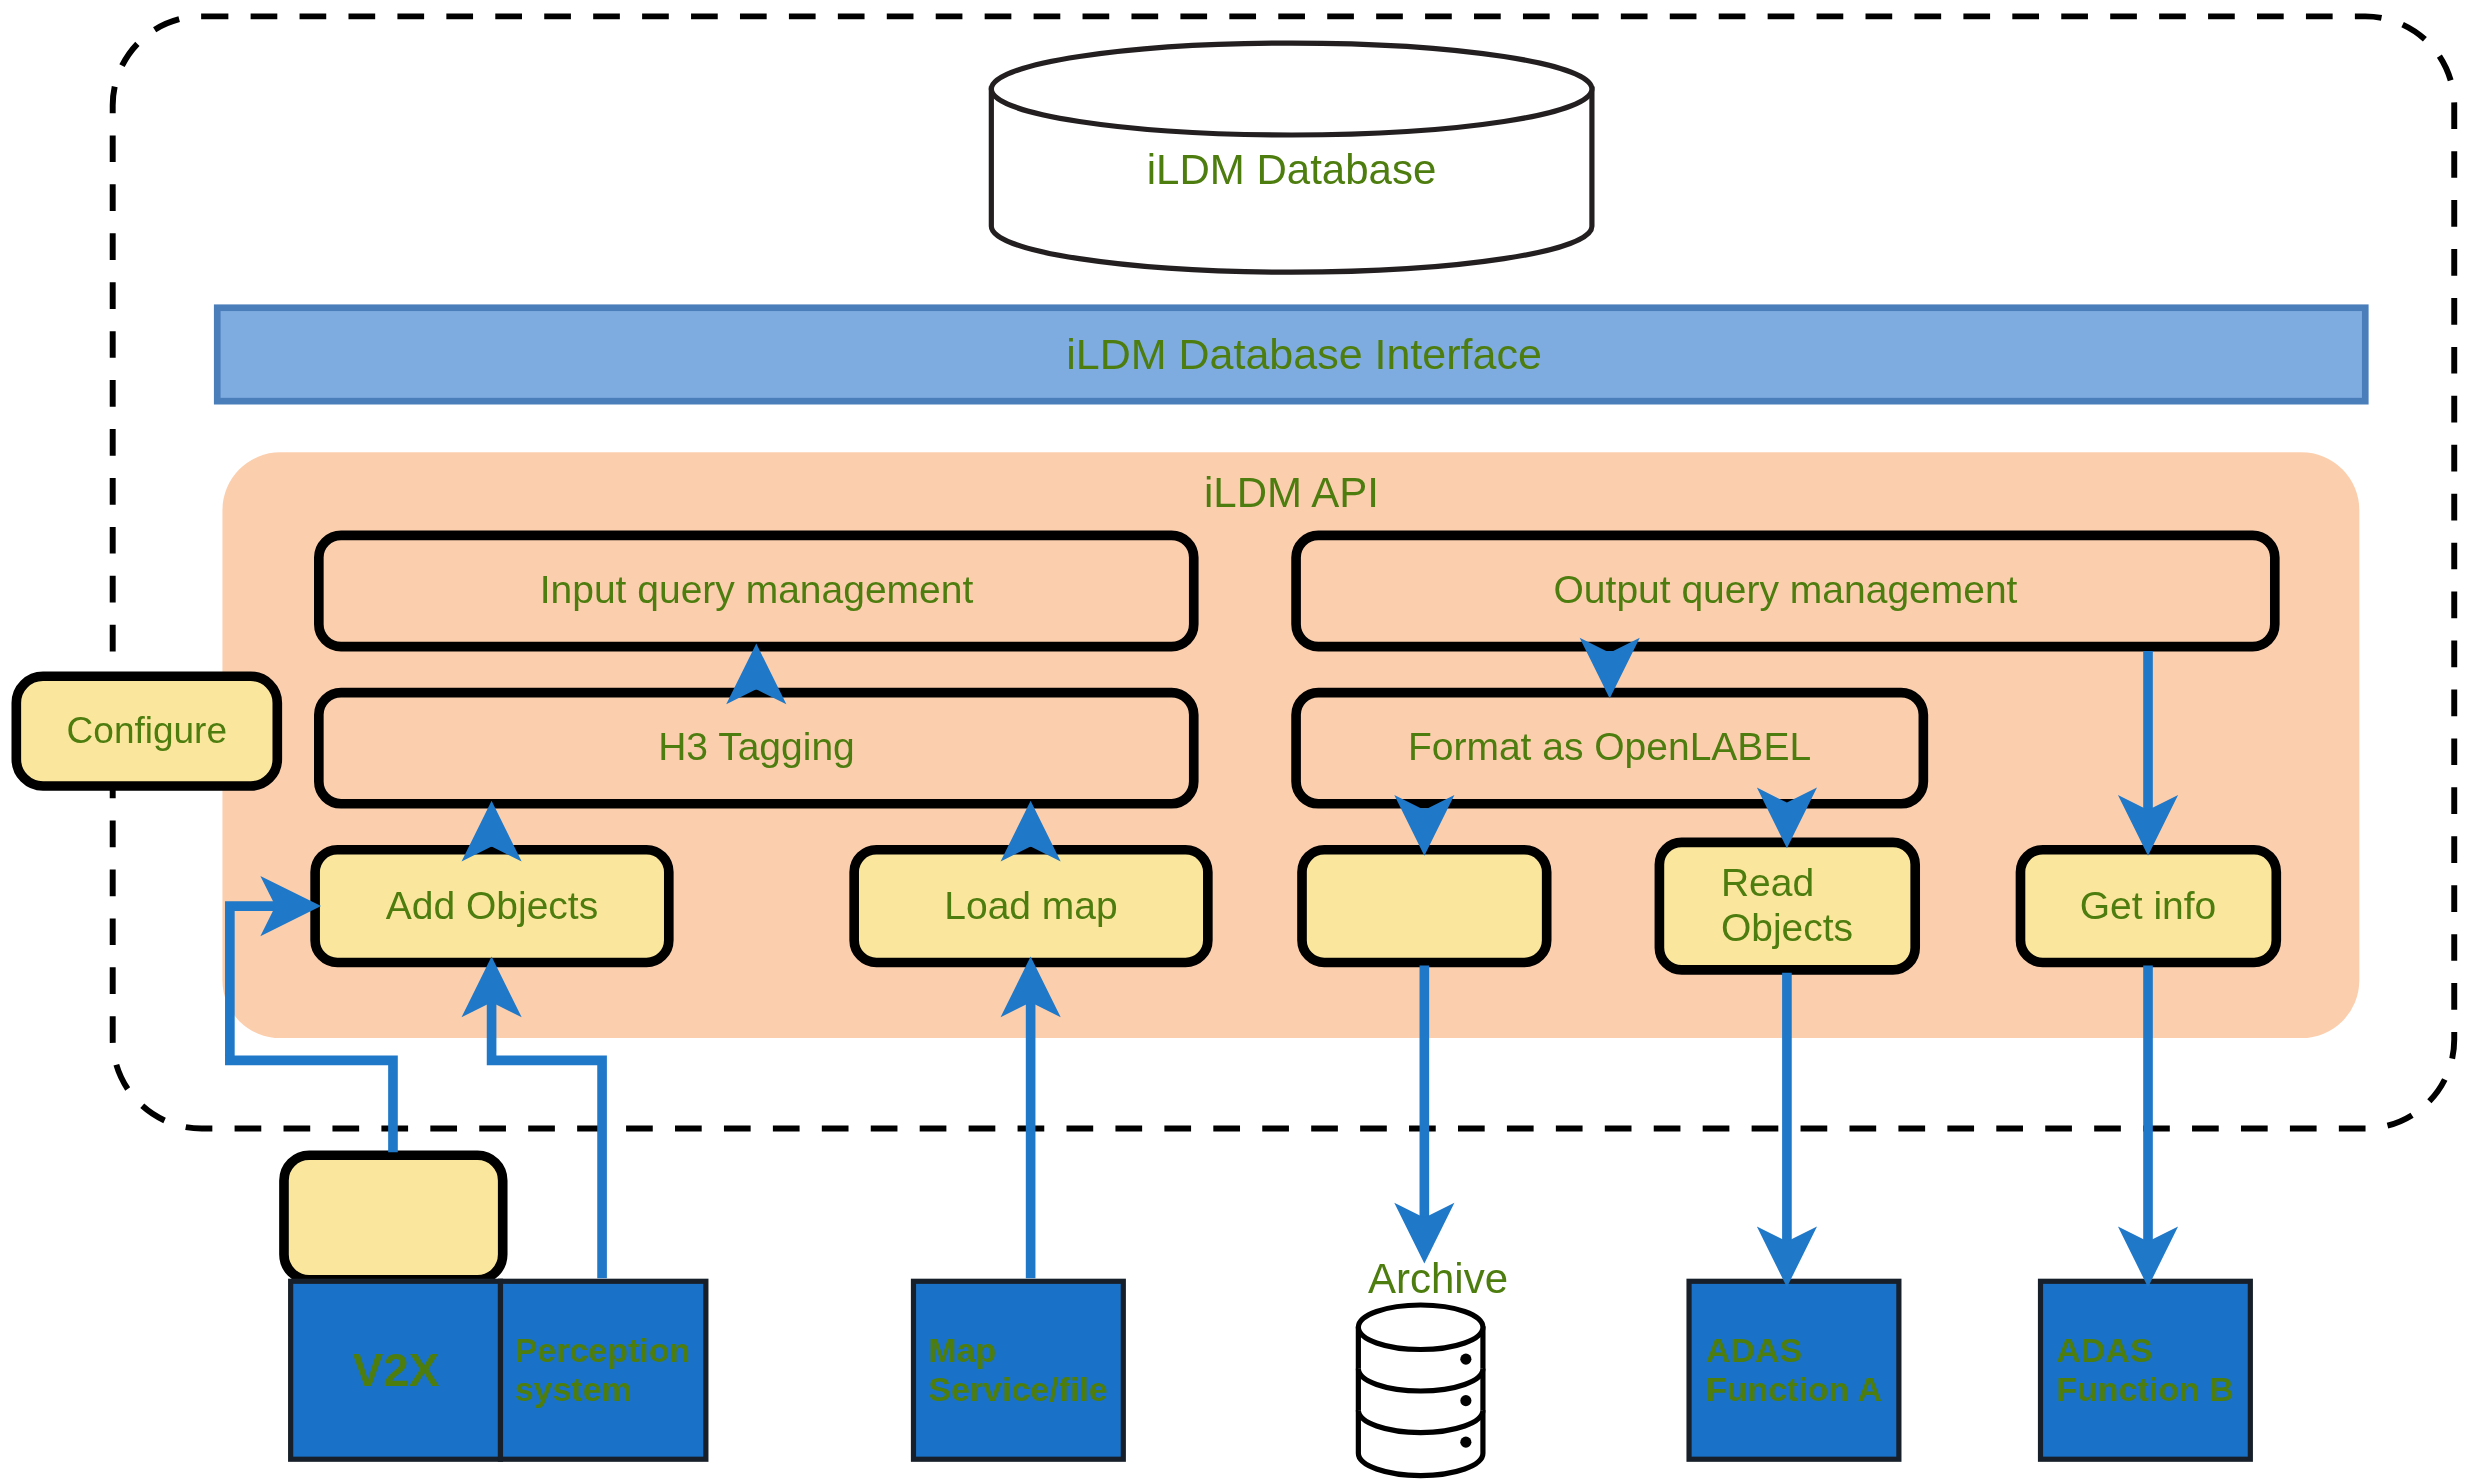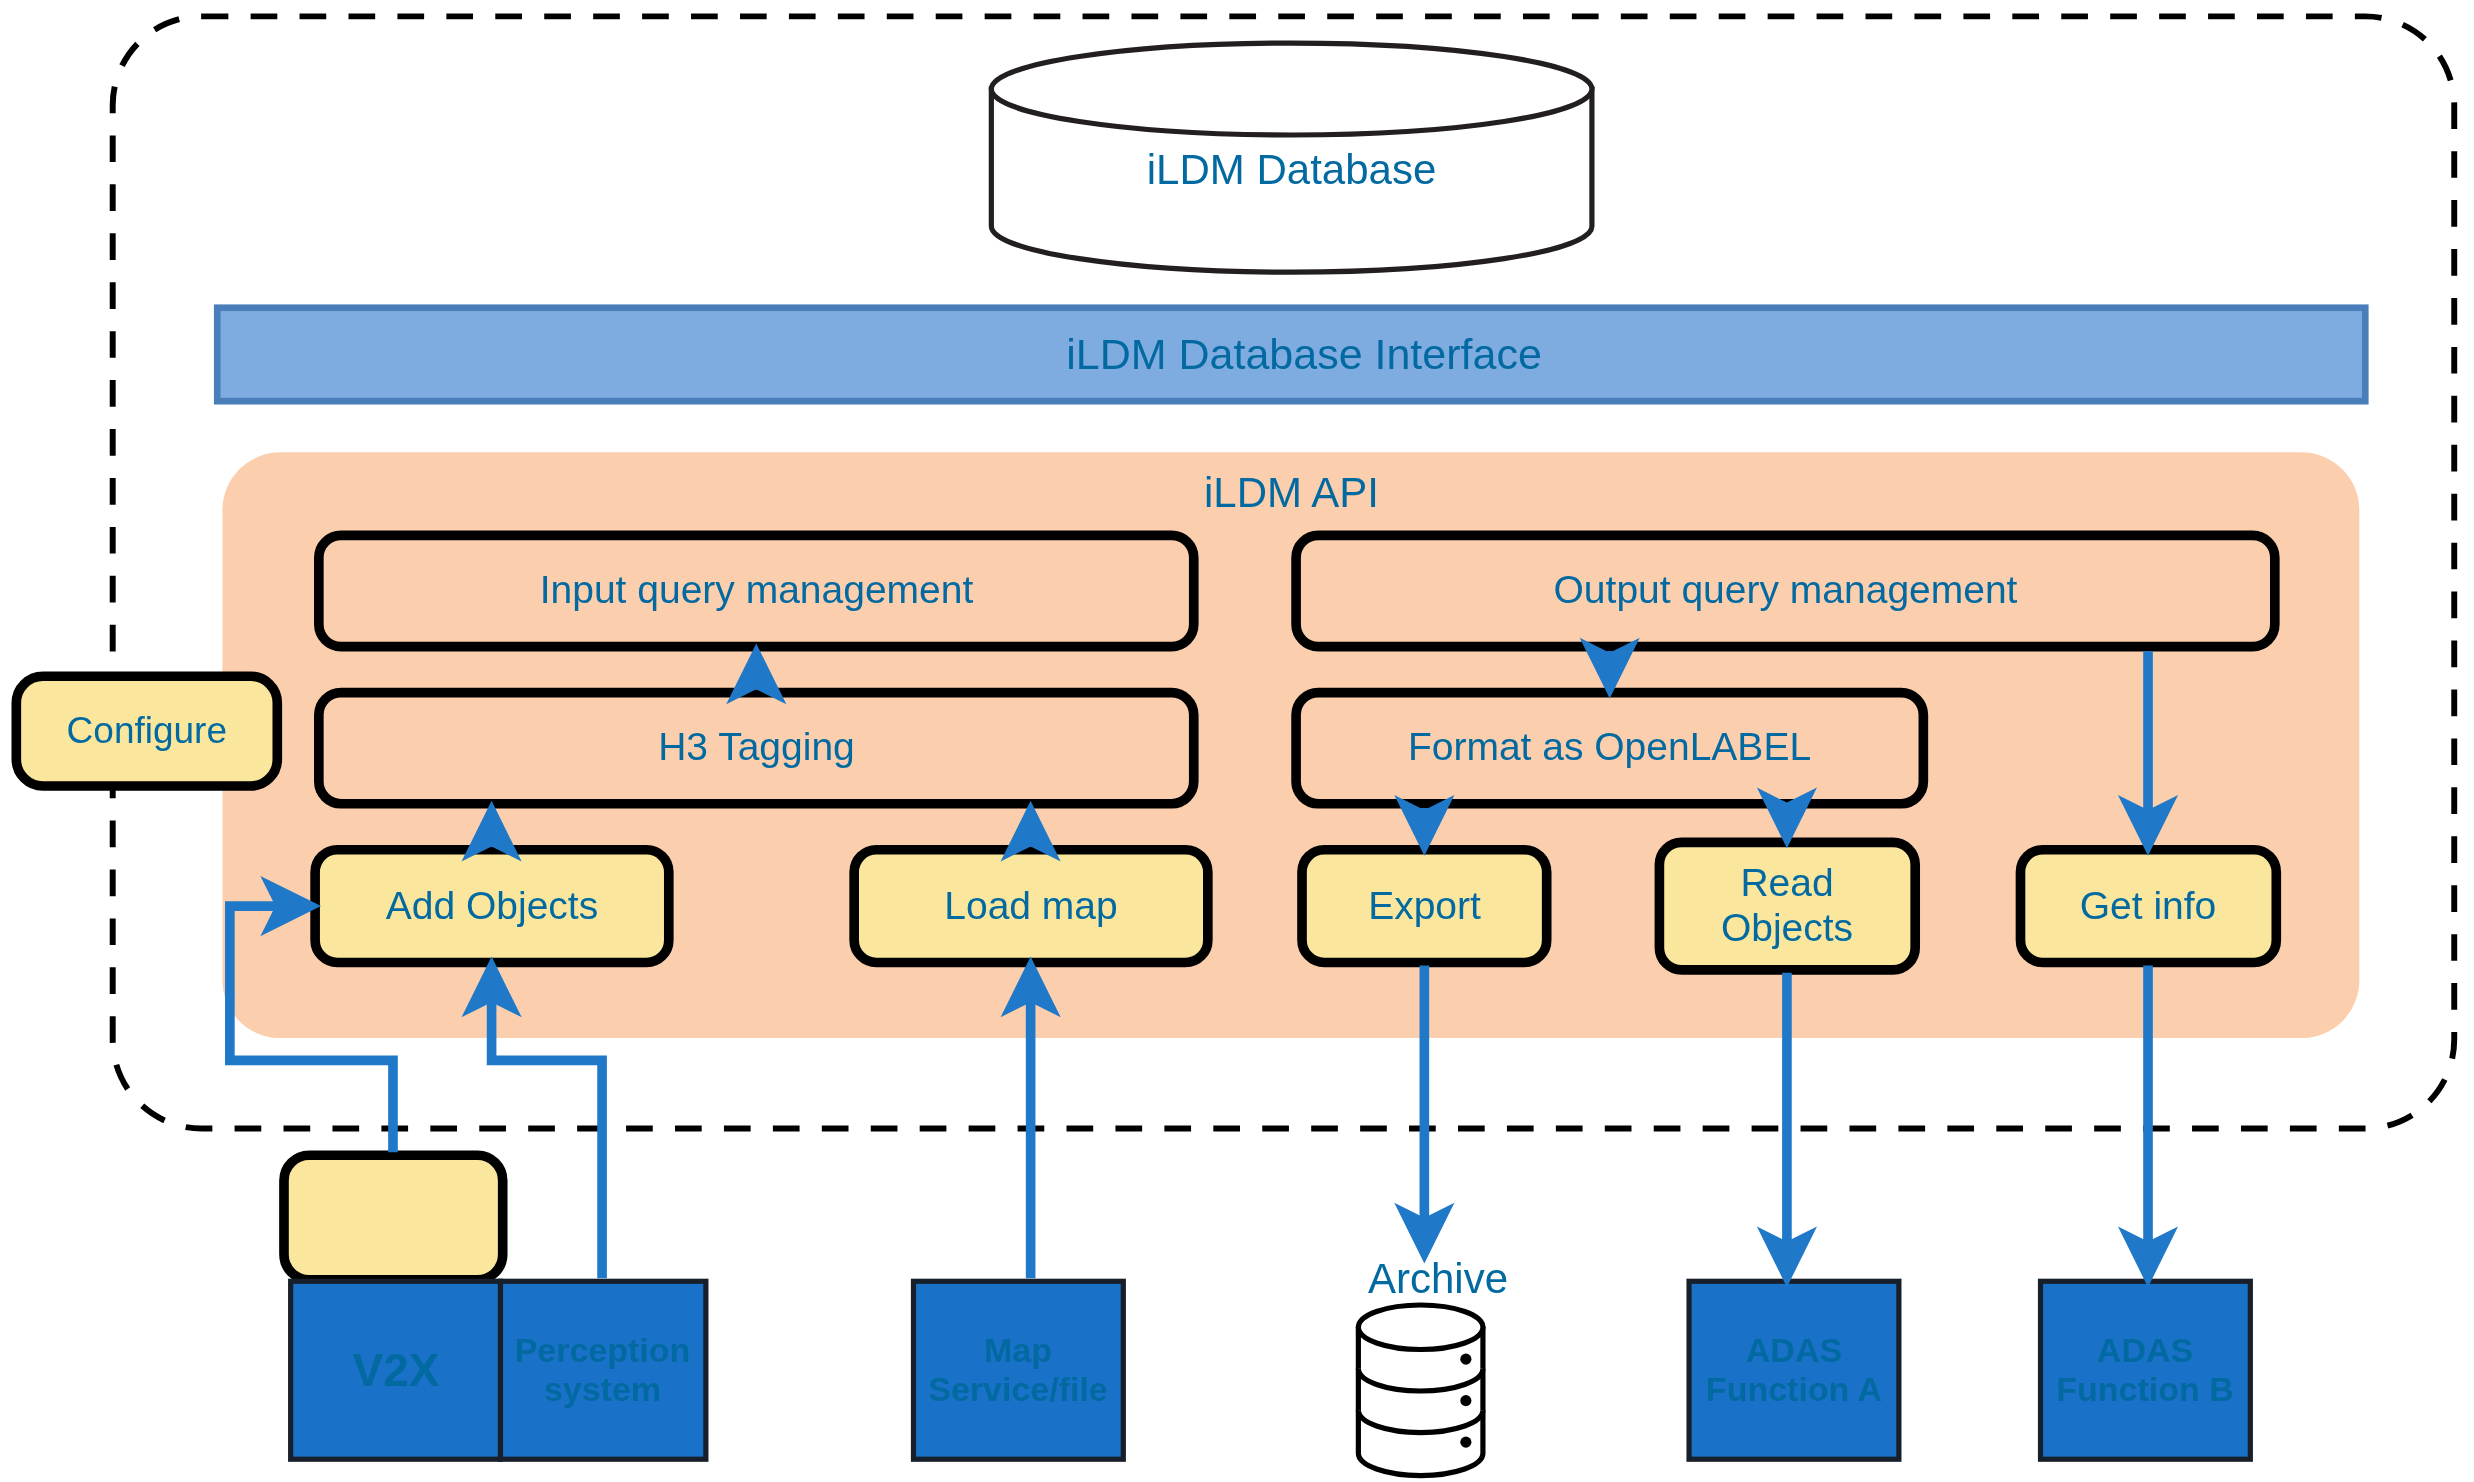--- a/index.html
+++ b/index.html
@@ -24,22 +24,21 @@
     position: absolute;
     left: 0; top: 0;
     width: 2475px;
     height: 1483px;
   }
   .lbl {
     position: absolute;
     display: flex;
     align-items: center;
     justify-content: center;
-    text-align: center;
-    color: #0369a1;
+    color: #4d7c0f;
     line-height: 1.15;
     pointer-events: none;
     white-space: pre-line;
   }
 </style>
 </head>
 <body>
 
 <div id="stage">
 
@@ -144,21 +143,20 @@
   <div class="lbl" style="left:319px; top:692px; width:875px; height:111px; font-size:39px;">H3 Tagging</div>
 
   <div class="lbl" style="left:1296px; top:535px; width:979px; height:111px; font-size:39px;">Output query management</div>
 
   <div class="lbl" style="left:1296px; top:692px; width:627px; height:111px; font-size:39px;">Format as OpenLABEL</div>
 
   <div class="lbl" style="left:315px; top:850px; width:354px; height:113px; font-size:39px;">Add Objects</div>
 
   <div class="lbl" style="left:854px; top:850px; width:354px; height:113px; font-size:39px;">Load map</div>
 
-  <div class="lbl" style="left:1302px; top:850px; width:245px; height:113px; font-size:39px;">Export</div>
 
   <div class="lbl" style="left:2020px; top:850px; width:256px; height:113px; font-size:39px;">Get info</div>
 
   <div class="lbl" style="left:1659px; top:842px; width:256px; height:128px; font-size:39px;">Read
 Objects</div>
 
   <div class="lbl" style="left:16.3px; top:676px; width:261px; height:110px; font-size:37px;">Configure</div>
 
 
   <div class="lbl" style="left:291px; top:1281px; width:210px; height:178px; font-size:46px; font-weight:bold;">V2X</div>

